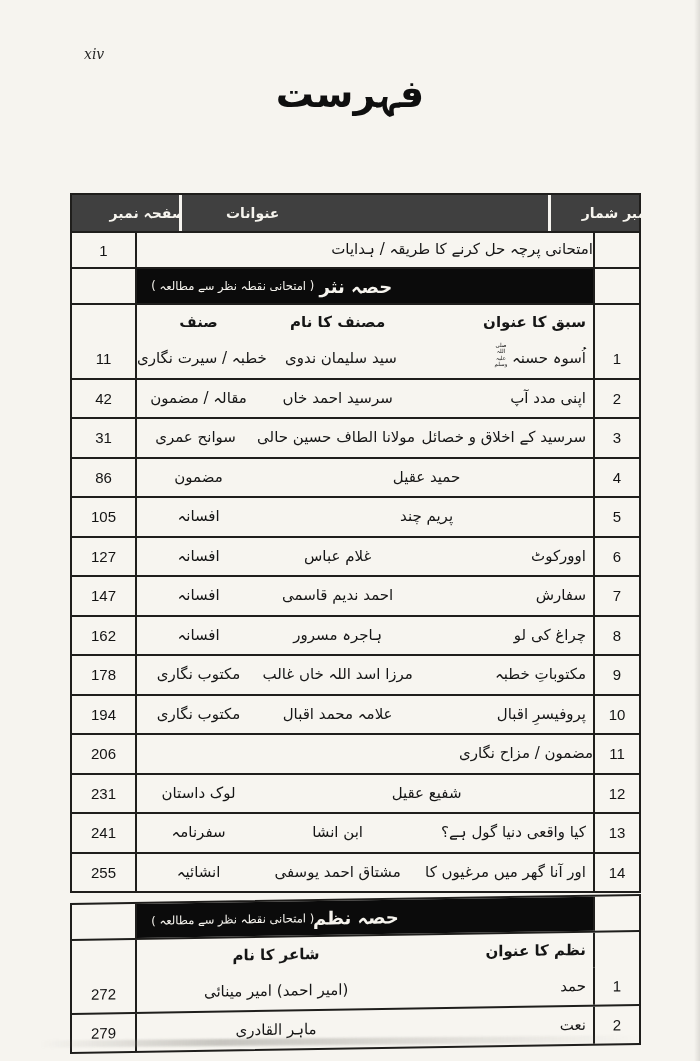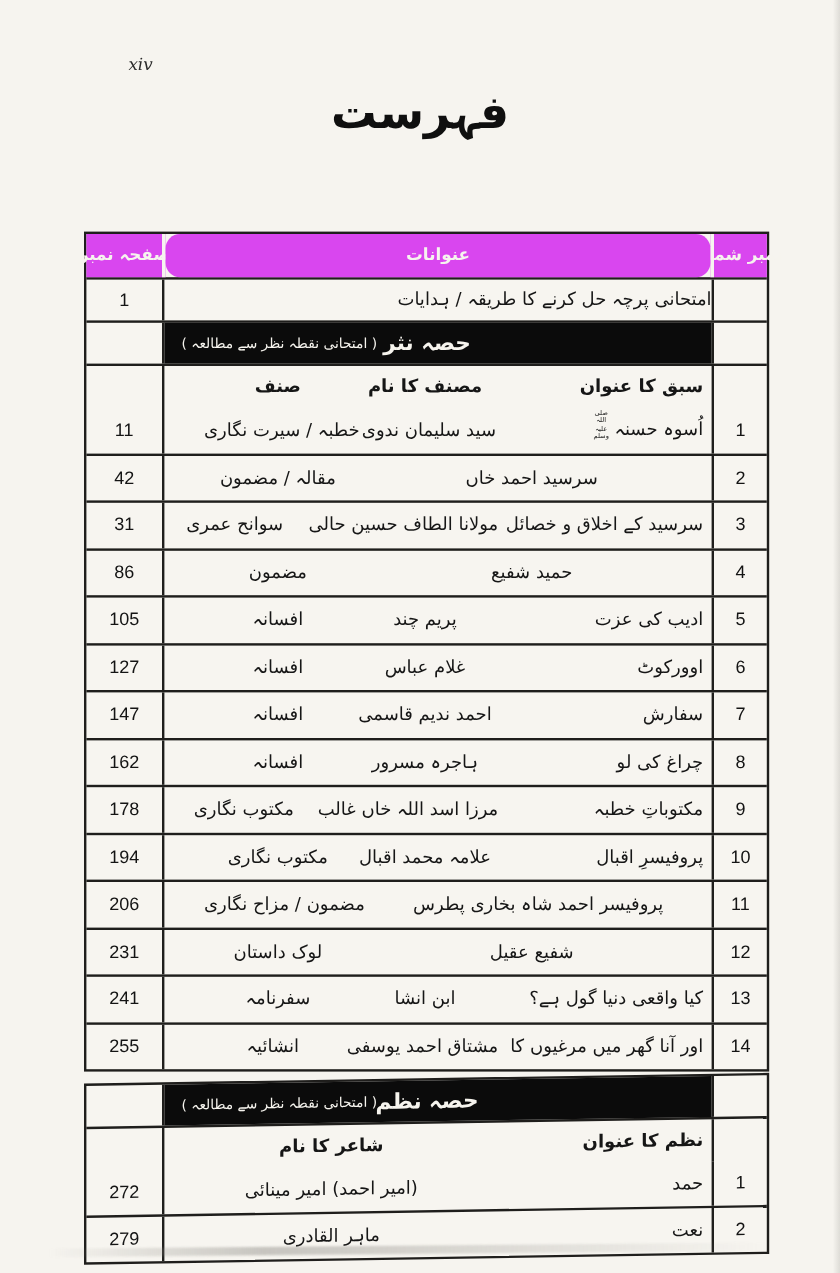--- a/index.html
+++ b/index.html
@@ -14,21 +14,21 @@
     color:#161616;
   }
   .paper::after{ 
     content:"";position:absolute;top:0;right:0;width:6px;height:100%;
     background:linear-gradient(to left,rgba(150,148,142,.25),rgba(150,148,142,0));
     pointer-events:none;
   }
   .folio{
     position:absolute;left:84px;top:46px;
     font-family:"DejaVu Serif",serif;font-style:italic;
-    font-size:14px;color:#2a2a2a;margin-left:23px;
+    font-size:14px;color:#2a2a2a;
   }
   .title{
     position:absolute;left:0;top:72px;width:100%;margin:0;
     text-align:center;direction:rtl;
     font-size:38px;font-weight:bold;color:#0f0f0f;
     letter-spacing:1px;
   }
   
   .toc{position:absolute;left:70px;top:193px;width:571px;}
   .sec{border:2px solid #1f1e1c;background:#f7f5f0;}
@@ -40,44 +40,44 @@
   .row{display:flex;align-items:stretch;border-top:2px solid #1f1e1c;}
   .row:first-child{border-top:none;}
   .cell{display:flex;align-items:center;}
   .cell-page{width:63px;border-right:2px solid #1f1e1c;justify-content:center;}
   .cell-main{flex:1;position:relative;}
   .cell-serial{width:44px;border-left:2px solid #1f1e1c;justify-content:center;}
   .num{font-family:"Liberation Sans",sans-serif;font-size:15px;color:#141414;}
   .urdu{direction:rtl;font-size:15px;white-space:nowrap;line-height:1.15;}
   
   .row-header{height:36px;}
-  .row-header .cell{background:#d946ef;color:#f6f4ee;}
+  .row-header .cell{background:#404040;color:#f6f4ee;padding-left:44px;}
   .row-header .cell-page{border-right:3px solid #f6f4ef;}
   .row-header .cell-serial{border-left:3px solid #f6f4ef;}
   .row-header .urdu{font-weight:bold;font-size:14px;}
-  .row-header .cell-main{justify-content:center;border-radius:12px;}
+  .row-header .cell-main{}
   
   .row-intro{height:34px;}
   .row-intro .cell-main{justify-content:flex-end;}
   
   .row-bar{height:34px;}
   .row-bar .cell-main{background:#0b0b0b;color:#f6f4ee;}
   .bar-title{
     position:absolute;left:48%;top:50%;transform:translate(-50%,-50%);
     direction:rtl;font-weight:bold;font-size:18px;white-space:nowrap;
   }
   .bar-note{
     position:absolute;left:21%;top:50%;transform:translate(-50%,-50%);
     direction:rtl;font-size:11.5px;white-space:nowrap;
   }
   
   .split{display:flex;direction:rtl;width:100%;align-items:center;}
   .t-title{flex:0 0 39%;text-align:right;padding-right:7px;box-sizing:border-box;}
   .t-author{flex:1;text-align:center;}
-  .t-genre{flex:0 0 27%;text-align:center;margin-left:33px;}
+  .t-genre{flex:0 0 27%;text-align:center;}
   .t-author-wide{flex:1;text-align:center;}
   .row-subhdr{height:35px;font-weight:bold;}
   .row-subhdr .urdu{font-weight:bold;}
   .r-detail{height:37.5px;}
   .sec-b .r-detail{height:37px;}
   .row-subhdr-poem{height:35px;}
   
   .mark{
     display:inline-block;width:16px;margin-right:3px;vertical-align:middle;
     font-size:5.5px;line-height:1.15;text-align:center;white-space:normal;
@@ -161,20 +161,21 @@
       <span class="num">1</span>
     </div>
   </div>
 
   <div class="row r-detail">
     <div class="cell cell-page">
       <span class="num">42</span>
     </div>
     <div class="cell cell-main">
       <div class="split">
+        <span class="urdu t-title"><span>اپنی مدد آپ</span></span>
         <span class="urdu t-author">سرسید احمد خاں</span>
         <span class="urdu t-genre">مقالہ / مضمون</span>
       </div>
     </div>
     <div class="cell cell-serial">
       <span class="num">2</span>
     </div>
   </div>
 
   <div class="row r-detail">
@@ -192,36 +193,35 @@
       <span class="num">3</span>
     </div>
   </div>
 
   <div class="row r-detail">
     <div class="cell cell-page">
       <span class="num">86</span>
     </div>
     <div class="cell cell-main">
       <div class="split">
-        <span class="urdu t-author">حمید شفیع</span>
+        <span class="urdu t-author">حمید عقیل</span>
         <span class="urdu t-genre">مضمون</span>
       </div>
     </div>
     <div class="cell cell-serial">
       <span class="num">4</span>
     </div>
   </div>
 
   <div class="row r-detail">
     <div class="cell cell-page">
       <span class="num">105</span>
     </div>
     <div class="cell cell-main">
       <div class="split">
-        <span class="urdu t-title"><span>ادیب کی عزت</span></span>
         <span class="urdu t-author">پریم چند</span>
         <span class="urdu t-genre">افسانہ</span>
       </div>
     </div>
     <div class="cell cell-serial">
       <span class="num">5</span>
     </div>
   </div>
 
   <div class="row r-detail">
@@ -303,21 +303,20 @@
       <span class="num">10</span>
     </div>
   </div>
 
   <div class="row r-detail">
     <div class="cell cell-page">
       <span class="num">206</span>
     </div>
     <div class="cell cell-main">
       <div class="split">
-        <span class="urdu t-author">پروفیسر احمد شاہ بخاری پطرس</span>
         <span class="urdu t-genre">مضمون / مزاح نگاری</span>
       </div>
     </div>
     <div class="cell cell-serial">
       <span class="num">11</span>
     </div>
   </div>
 
   <div class="row r-detail">
     <div class="cell cell-page">

